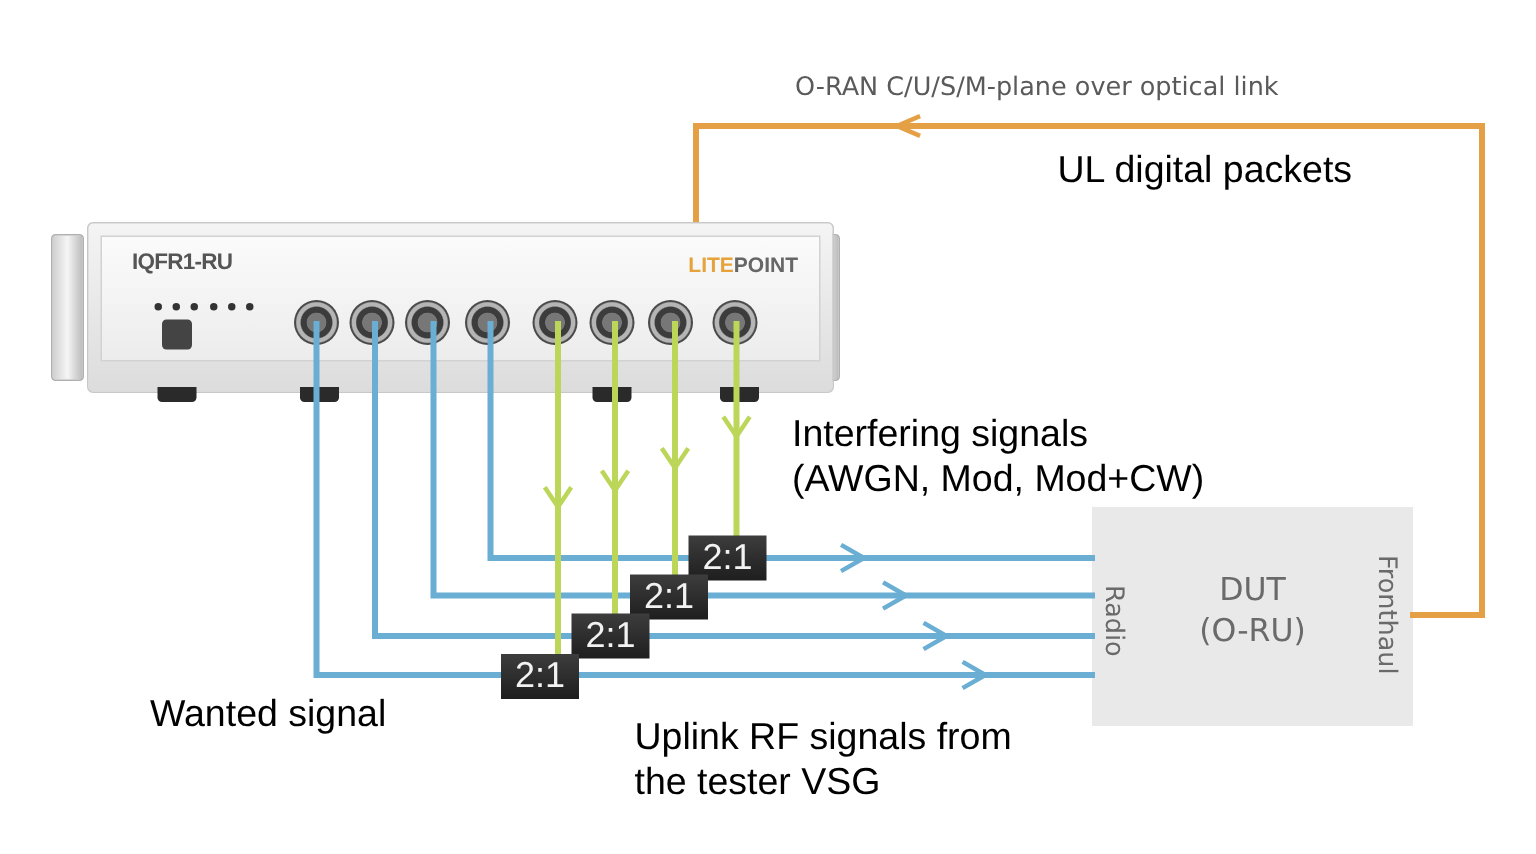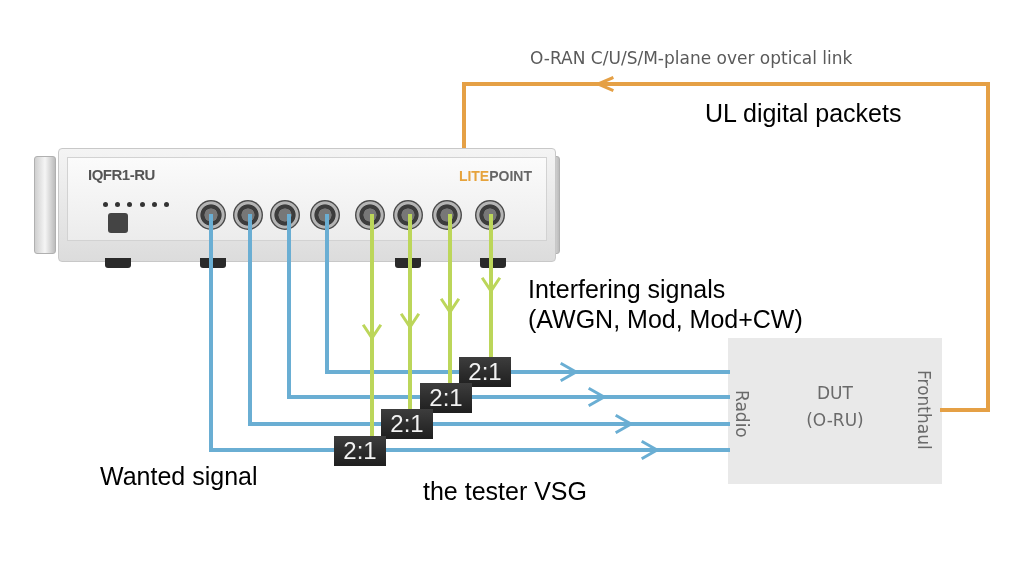--- a/index.html
+++ b/index.html
@@ -2,21 +2,21 @@
 <html><head>
 <meta charset="utf-8">
 <style>
   html,body{margin:0;padding:0;background:#fff;}
   body{width:1024px;height:569px;position:relative;overflow:hidden;font-family:"Liberation Sans",sans-serif;}
   svg{position:absolute;left:0;top:0;}
   .lbl{position:absolute;color:#000000;white-space:nowrap;}
   .small{font-family:"DejaVu Sans",sans-serif;font-size:17px;color:#5a5a5a;}
   .big{font-size:25px;line-height:30px;}
   .dut{position:absolute;left:728px;top:338px;width:214px;height:146px;background:#e9e9e9;}
-  .dut-title{position:absolute;left:0;right:0;top:42px;text-align:center;font-family:"DejaVu Sans",sans-serif;font-size:17px;line-height:27px;color:#6a6a6a;}
+  .dut-title{position:absolute;left:0;right:0;top:42px;text-align:center;font-family:"DejaVu Sans",sans-serif;font-size:21px;line-height:27px;color:#6a6a6a;}
   .vert{position:absolute;font-family:"DejaVu Sans",sans-serif;font-size:17px;color:#6a6a6a;writing-mode:vertical-rl;}
   .combiner{position:absolute;width:52px;height:30px;background:linear-gradient(#3d3d3d,#1e1e1e);color:#f2f2f2;font-size:24px;line-height:30px;text-align:center;}
   .instr{position:absolute;left:58px;top:148px;width:484px;height:112px;background:linear-gradient(#f4f4f4,#dcdcdc);border:1px solid #c8c8c8;border-radius:4px;padding-left:12px;}
   .panel{position:absolute;left:8px;top:8px;right:8px;bottom:20px;background:linear-gradient(#fbfbfb,#ececec);border:1px solid #d2d2d2;}
   .model{position:absolute;left:20px;top:8px;font-size:15px;font-weight:bold;color:#555;letter-spacing:-0.5px;}
   .brand{position:absolute;right:14px;top:10px;font-size:14px;font-weight:bold;color:#666;margin-left:16px;}
   .brand .acc{color:#e6a33c;}
   .handle{position:absolute;top:156px;width:20px;height:96px;background:linear-gradient(90deg,#cfcfcf,#f5f5f5,#bcbcbc);border:1px solid #b0b0b0;border-radius:3px;}
   .foot{position:absolute;top:258px;width:26px;height:10px;background:#2a2a2a;border-radius:0 0 3px 3px;}
   .port{position:absolute;top:200px;width:30px;height:30px;border-radius:50%;background:radial-gradient(circle,#777 0 30%,#3c3c3c 32% 48%,#b5b5b5 52% 62%,#4a4a4a 66% 100%);}
@@ -95,14 +95,15 @@
 <div class="combiner" style="left:334px;top:436px;">2:1</div>
 
 <span class="lbl small" style="left:530px;top:48px;">O-RAN C/U/S/M-plane over optical link</span>
 <span class="lbl big" style="left:705px;top:98px;">UL digital packets</span>
 <div class="lbl big" style="left:528px;top:274px;">
   <div>Interfering signals</div>
   <div>(AWGN, Mod, Mod+CW)</div>
 </div>
 <span class="lbl big" style="left:100px;top:461px;">Wanted signal</span>
 <div class="lbl big" style="left:423px;top:476px;">
+  <div>Uplink RF signals from</div>
   <div>the tester VSG</div>
 </div>
 
 </body></html>

